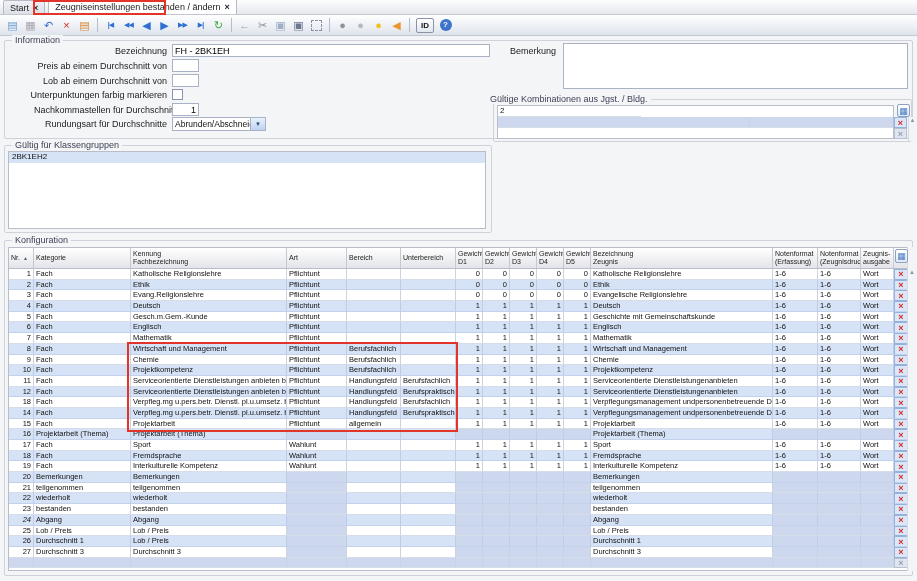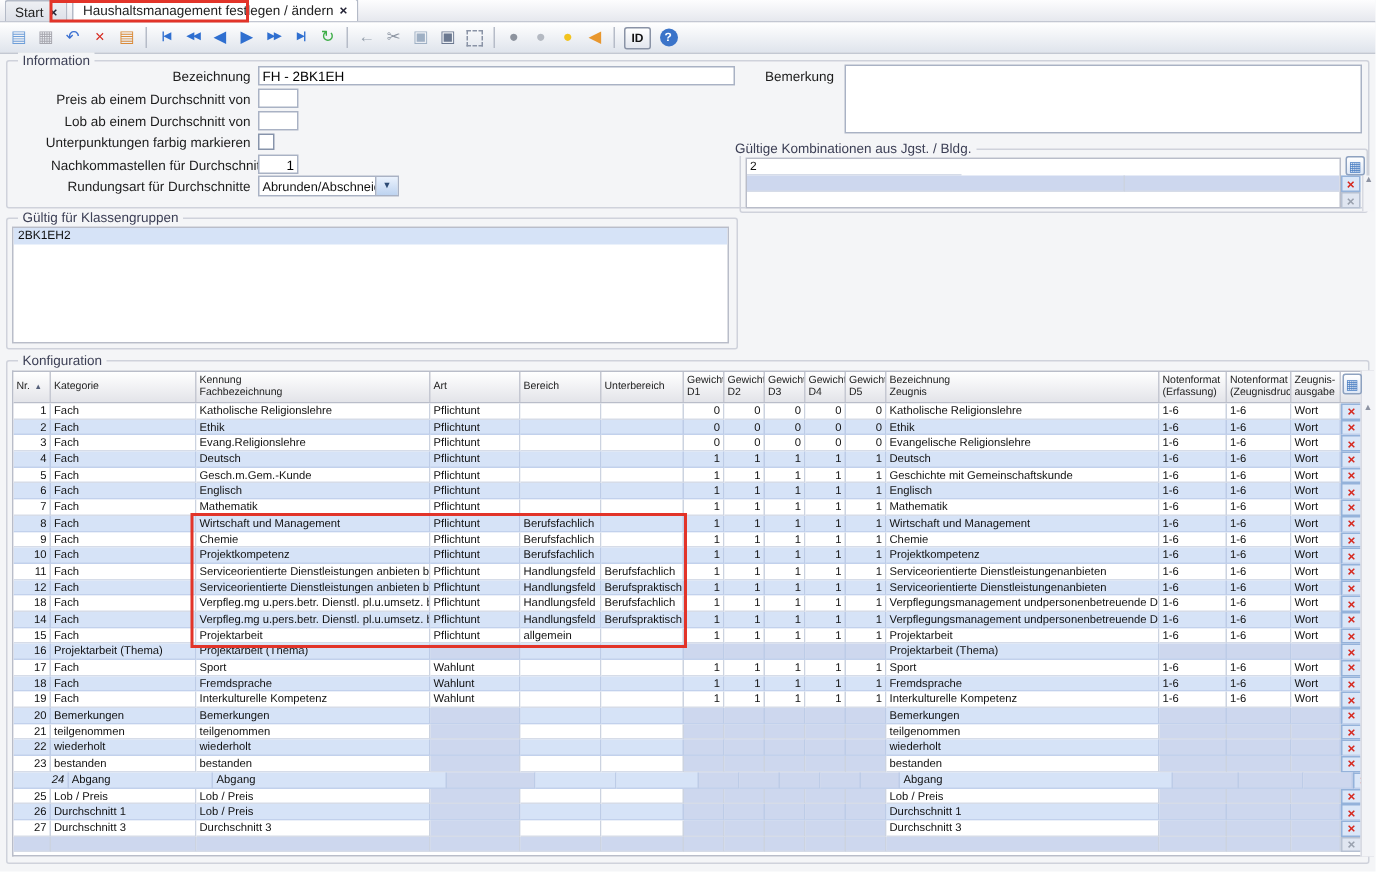--- a/index.html
+++ b/index.html
@@ -73,21 +73,21 @@
 </style>
 </head>
 <body>
 
 <div class="tabbar">
   <div class="tab">
     <span>Start</span>
     <span class="tabx">×</span>
   </div>
   <div class="tab active" style="margin-left:3px">
-    <span>Haushaltsmanagement festlegen / ändern</span>
+    <span>Zeugniseinstellungen bestanden / ändern</span>
     <span class="tabx">×</span>
   </div>
 </div>
 <div class="ann" style="left:33px;top:0;width:133px;height:15px"></div>
 
 <div class="toolbar">
     <div class="tbtn" style="color: rgb(111, 159, 216);">▤</div>
     <div class="tbtn" style="color: rgb(166, 166, 174);">▦</div>
     <div class="tbtn" style="color: rgb(58, 111, 208);">↶</div>
     <div class="tbtn" style="color: rgb(214, 40, 30);">×</div>
@@ -619,21 +619,21 @@
         <div class="gcell num dis" style="width: 27px;"></div>
         <div class="gcell num dis" style="width: 27px;"></div>
         <div class="gcell num dis" style="width: 27px;"></div>
         <div class="gcell" style="width: 182px;">bestanden</div>
         <div class="gcell dis" style="width: 45px;"></div>
         <div class="gcell dis" style="width: 43px;"></div>
         <div class="gcell dis" style="width: 33px;"></div>
         <div class="gcell delcell" style="width: 14px;">×</div>
       </div>
       <div class="grow alt">
-        <div class="gcell num" style="width: 37px; font-style: italic;">24</div>
+        <div class="gcell num" style="width: 25px; font-style: italic;">24</div>
         <div class="gcell" style="width: 97px;">Abgang</div>
         <div class="gcell" style="width: 156px;">Abgang</div>
         <div class="gcell dis" style="width: 60px;"></div>
         <div class="gcell" style="width: 54px;"></div>
         <div class="gcell" style="width: 55px;"></div>
         <div class="gcell num dis" style="width: 27px;"></div>
         <div class="gcell num dis" style="width: 27px;"></div>
         <div class="gcell num dis" style="width: 27px;"></div>
         <div class="gcell num dis" style="width: 27px;"></div>
         <div class="gcell num dis" style="width: 27px;"></div>

